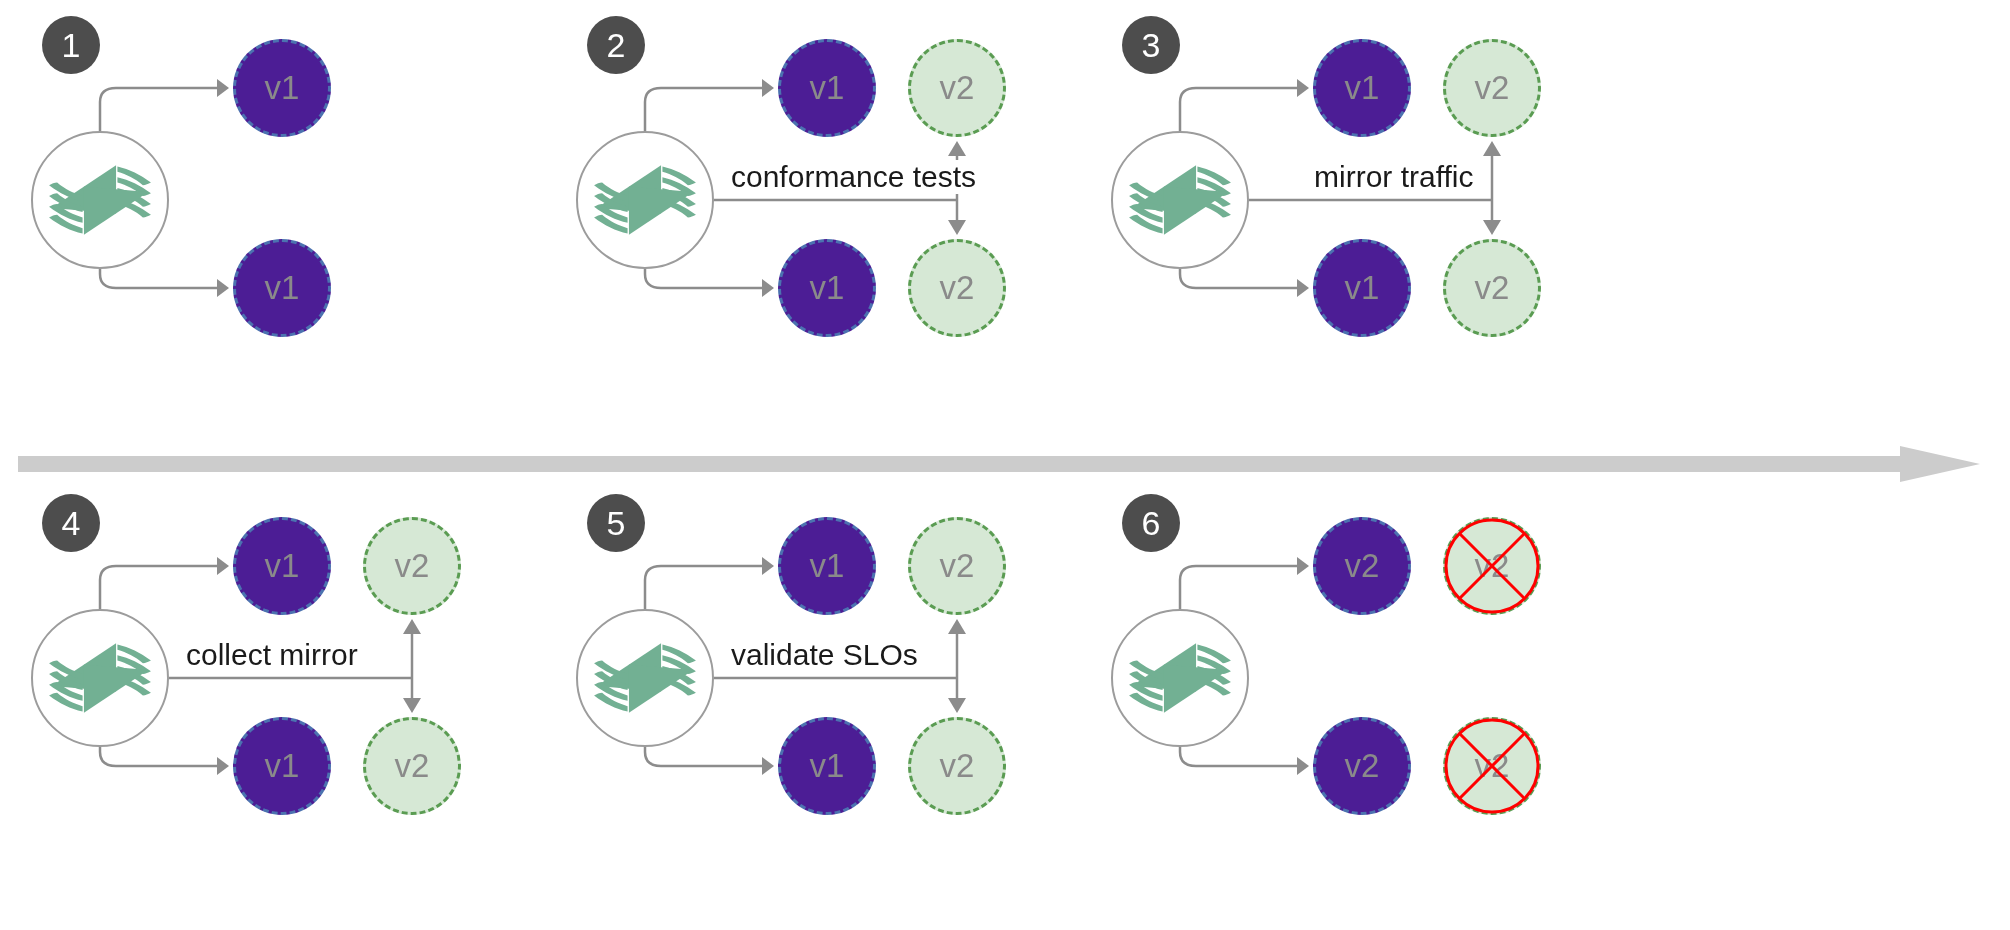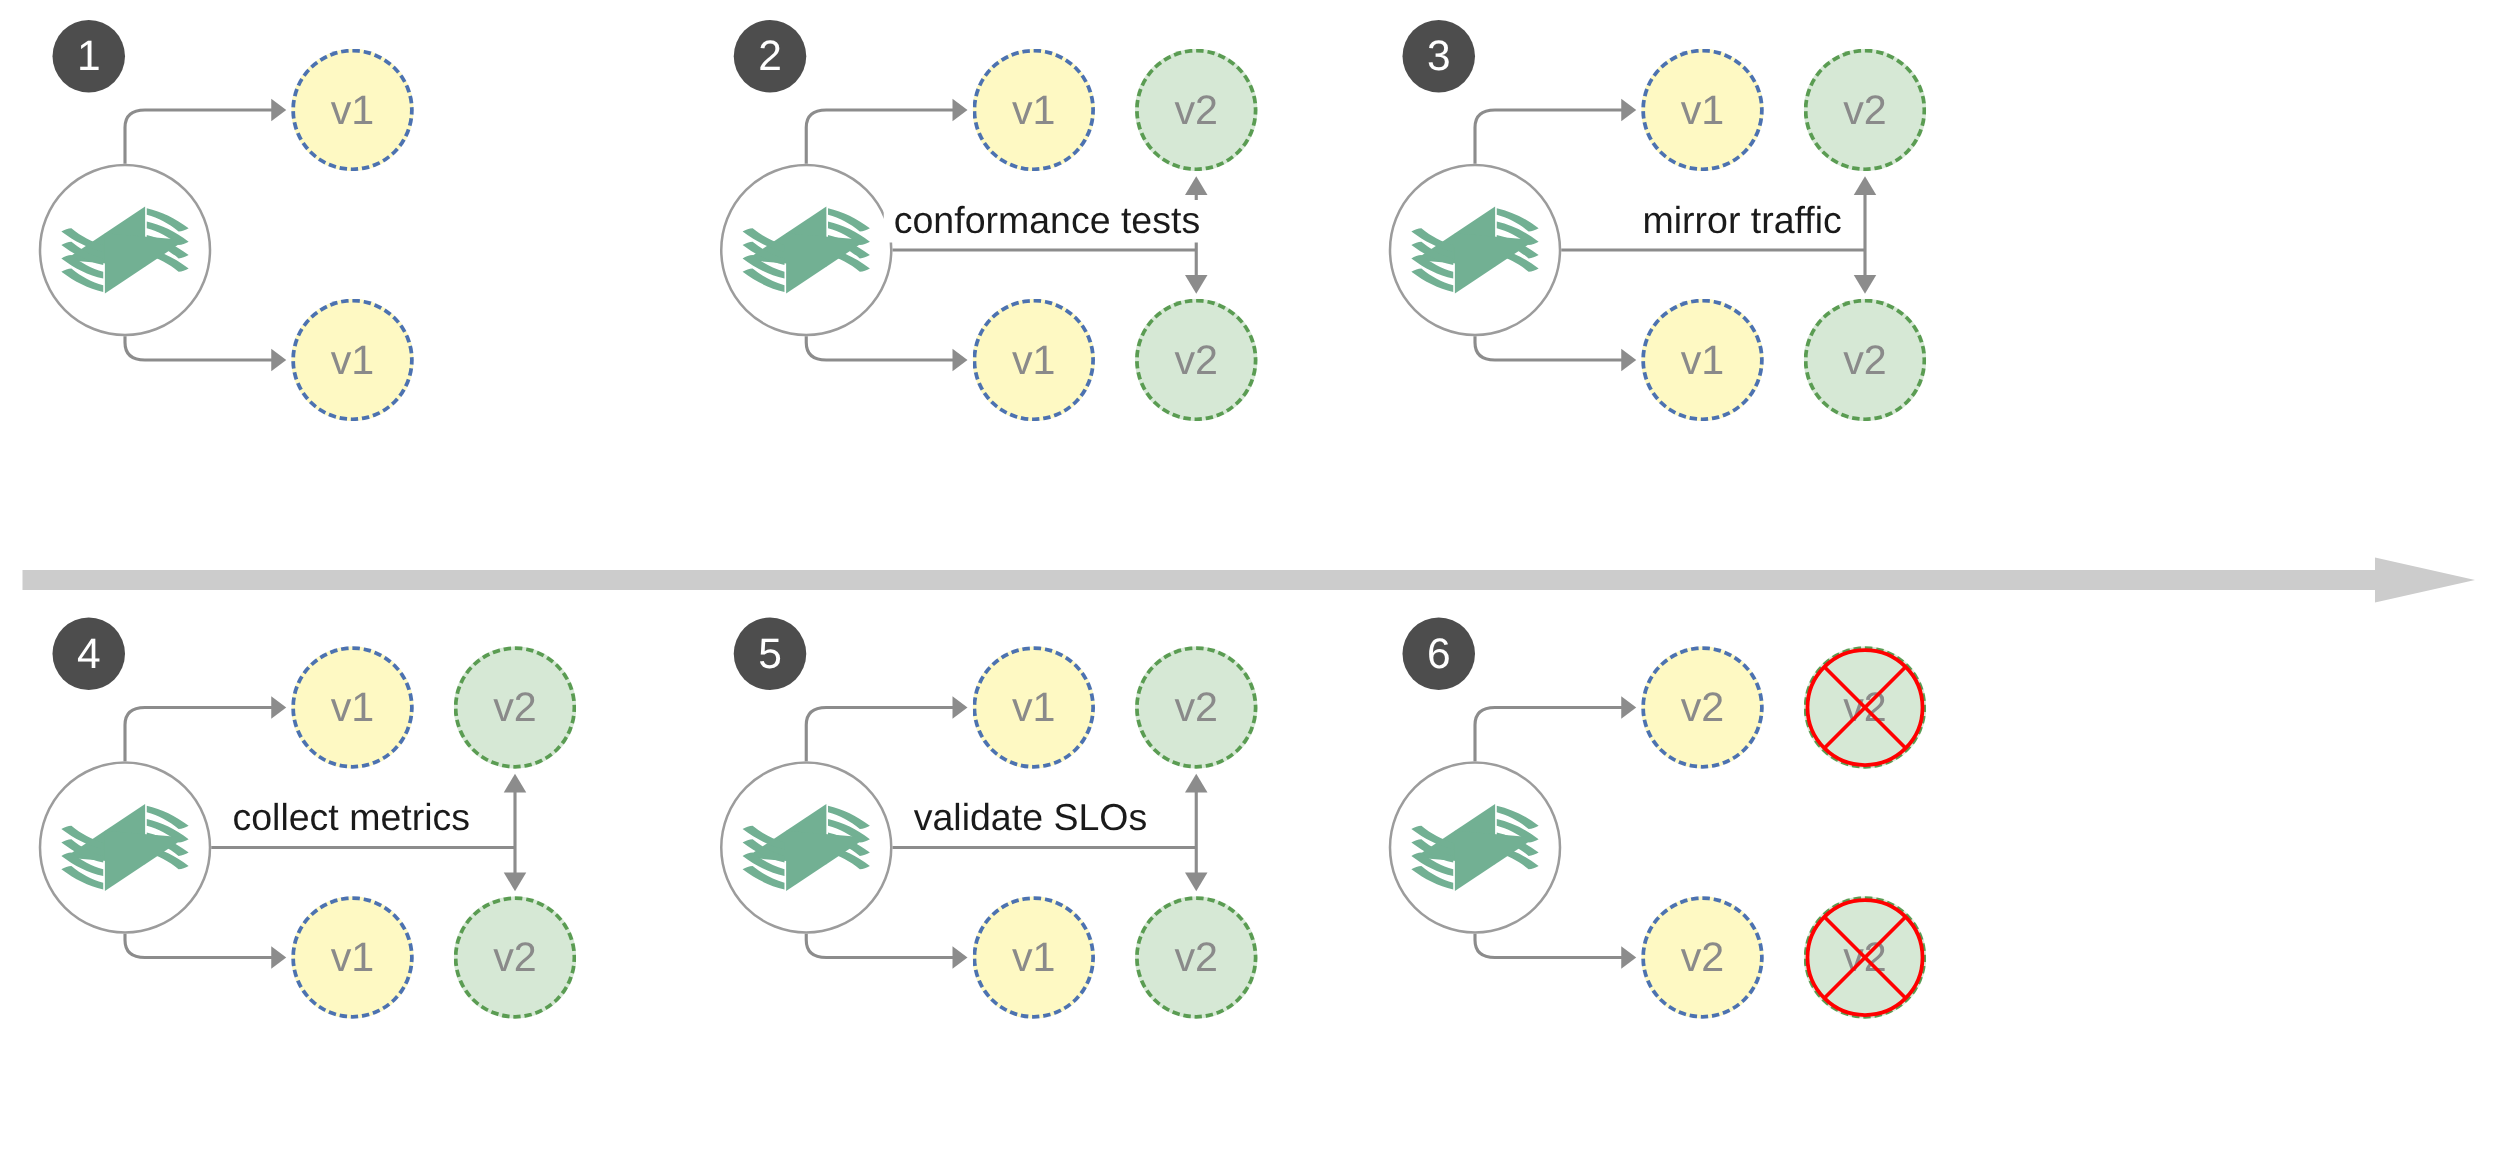--- a/index.html
+++ b/index.html
@@ -45,21 +45,21 @@
     box-sizing: border-box;
     display: flex;
     align-items: center;
     justify-content: center;
     font-size: 33px;
     color: #8a8a8a;
     font-family: "Liberation Sans", sans-serif;
     z-index: 4;
   }
   .vnode.blue {
-    background: #fef9c3;
+    background: #4c1d95;
     border: 3px dashed #4c72b0;
   }
   .vnode.green {
     background: #d6e8d5;
     border: 3px dashed #5a9c52;
   }
   .vnode .vlabel { position: relative; z-index: 2; }
   
   .killmark {
     position: absolute;
@@ -183,21 +183,21 @@
         </div>
         <div class="vnode blue" style="left:223px;top:239px;">
           <span class="vlabel">v1</span>
         </div>
         <div class="vnode green" style="left:353px;top:39px;">
           <span class="vlabel">v2</span>
         </div>
         <div class="vnode green" style="left:353px;top:239px;">
           <span class="vlabel">v2</span>
         </div>
-        <div class="edgelabel" style="left:152px;top:160px;">conformance tests</div>
+        <div class="edgelabel" style="left:168px;top:160px;">conformance tests</div>
       </div>
       <div class="panel" style="left:1090px;top:0px;">
         <svg class="wires" viewBox="0 0 620 400">
           <path d="M90 131 L90 102 Q90 88 106 88 L209 88" fill="none" stroke="#8c8c8c" stroke-width="2.5"></path>
           <polygon points="207,79 219,88 207,97" fill="#8c8c8c"></polygon>
           <path d="M90 269 L90 274 Q90 288 106 288 L209 288" fill="none" stroke="#8c8c8c" stroke-width="2.5"></path>
           <polygon points="207,279 219,288 207,297" fill="#8c8c8c"></polygon>
           <path d="M159 200 L402 200" fill="none" stroke="#8c8c8c" stroke-width="2.5"></path>
           <path d="M402 154 L402 222" fill="none" stroke="#8c8c8c" stroke-width="2.5"></path>
           <polygon points="393,156 402,141 411,156" fill="#8c8c8c"></polygon>
@@ -263,21 +263,21 @@
         </div>
         <div class="vnode blue" style="left:223px;top:239px;">
           <span class="vlabel">v1</span>
         </div>
         <div class="vnode green" style="left:353px;top:39px;">
           <span class="vlabel">v2</span>
         </div>
         <div class="vnode green" style="left:353px;top:239px;">
           <span class="vlabel">v2</span>
         </div>
-        <div class="edgelabel" style="left:168px;top:160px;">collect metrics</div>
+        <div class="edgelabel" style="left:168px;top:160px;">collect mirror</div>
       </div>
       <div class="panel" style="left:555px;top:478px;">
         <svg class="wires" viewBox="0 0 620 400">
           <path d="M90 131 L90 102 Q90 88 106 88 L209 88" fill="none" stroke="#8c8c8c" stroke-width="2.5"></path>
           <polygon points="207,79 219,88 207,97" fill="#8c8c8c"></polygon>
           <path d="M90 269 L90 274 Q90 288 106 288 L209 288" fill="none" stroke="#8c8c8c" stroke-width="2.5"></path>
           <polygon points="207,279 219,288 207,297" fill="#8c8c8c"></polygon>
           <path d="M159 200 L402 200" fill="none" stroke="#8c8c8c" stroke-width="2.5"></path>
           <path d="M402 154 L402 222" fill="none" stroke="#8c8c8c" stroke-width="2.5"></path>
           <polygon points="393,156 402,141 411,156" fill="#8c8c8c"></polygon>

